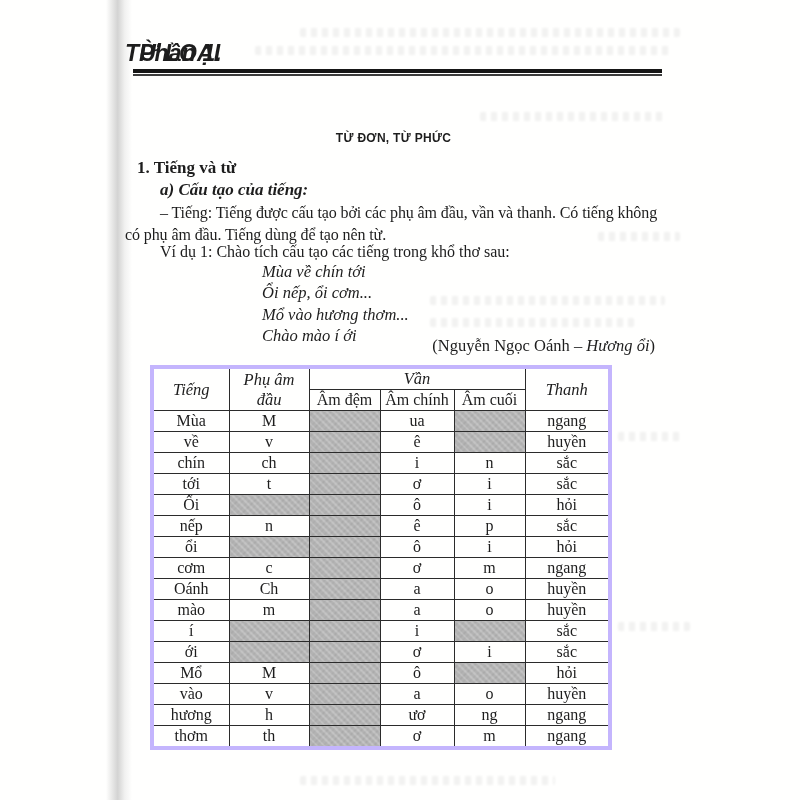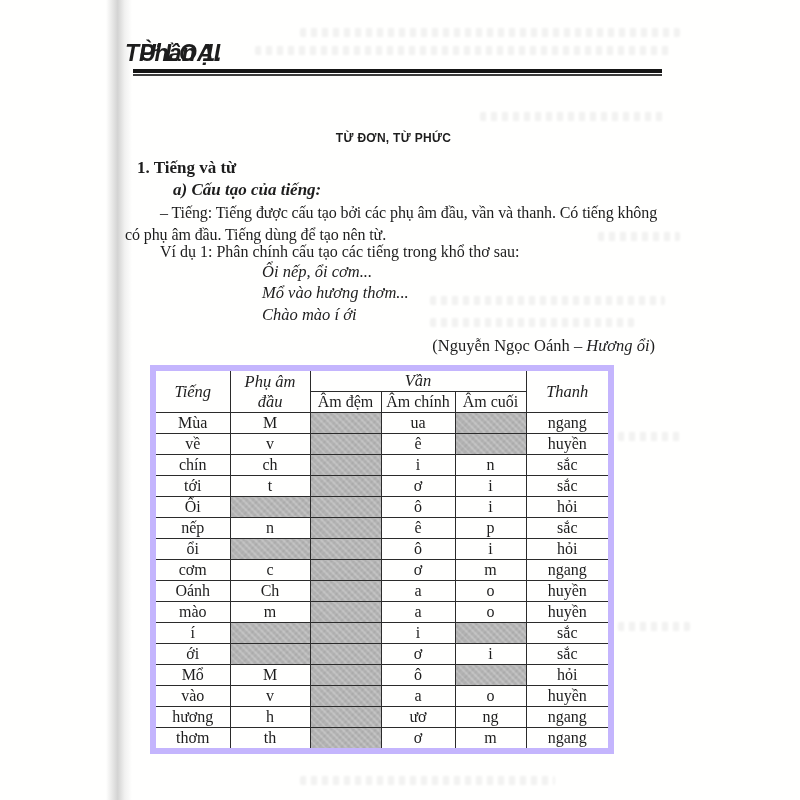--- a/index.html
+++ b/index.html
@@ -37,36 +37,36 @@
 
   
   .lesson-line { position:absolute; top:101px; left:0; width:100%; text-align:center;
     font-size:26px; font-style:italic; font-family:"DejaVu Serif", serif; font-weight:bold; }
   .flower { font-style:normal; font-size:19px; font-family:"DejaVu Sans", sans-serif; vertical-align:2px; padding:0 10px; }
   .lesson-subtitle { position:absolute; top:131px; left:0; width:100%; text-align:center;
     font-family:"Liberation Sans", sans-serif; font-weight:bold; font-size:12px; letter-spacing:.3px; }
 
   
   .s1-heading { position:absolute; top:158px; left:12px; font-weight:bold; font-size:17px;text-align:center; }
-  .s1-sub { position:absolute; top:180px; left:48px; font-weight:bold; font-style:italic; font-size:17px; }
+  .s1-sub { position:absolute; top:180px; left:35px; font-weight:bold; font-style:italic; font-size:17px; }
   .s1-para { position:absolute; top:202px; left:0; width:537px; font-size:16px; line-height:22px; letter-spacing:-0.1px; }
   .s1-para .l1 { padding-left:35px; white-space:nowrap; }
   .s1-para .l2 { white-space:nowrap; }
   .s1-example { position:absolute; top:243px; left:35px; font-size:16px; white-space:nowrap; }
 
   .poem { position:absolute; top:261px; left:137px; font-style:italic; font-size:16.5px; line-height:21.3px; }
   .attribution { position:absolute; top:336px; left:0; width:530px; text-align:right; font-size:16.5px; }
   .attribution .work { font-style:italic; }
 
   
   table.analysis { position:absolute; top:365px; left:25px; width:458px;
     border-collapse:collapse; table-layout:fixed; font-size:16px; }
   table.analysis td, table.analysis th { border:1px solid #2b2b2b; height:21px;
     text-align:center; vertical-align:middle; font-weight:normal; padding:0; line-height:20px; }
-  table.analysis { border:6px solid #c4b5fd; }
+  table.analysis { border:4px solid #c4b5fd; }
   th.hmain { font-weight:bold; font-style:italic; font-size:16.5px; }
   th.hsub { font-weight:normal; font-size:16px; }
   td.c-tieng { text-align:left; padding-left:8px; }
   .sh {
     background-color:#b3b3b3;
     background-image:
       repeating-linear-gradient(45deg, rgba(255,255,255,.22) 0 2px, rgba(0,0,0,0) 2px 5px),
       repeating-linear-gradient(-45deg, rgba(0,0,0,.06) 0 1px, rgba(0,0,0,0) 1px 4px);
   }
 </style>
@@ -97,23 +97,24 @@
     <div class="lesson-subtitle">TỪ ĐƠN, TỪ PHỨC</div>
 
     <div class="s1-heading">1. Tiếng và từ</div>
     <div class="s1-sub">a) Cấu tạo của tiếng:</div>
 
     <div class="s1-para">
       <div class="l1">– Tiếng: Tiếng được cấu tạo bởi các phụ âm đầu, vần và thanh. Có tiếng không</div>
       <div class="l2">có phụ âm đầu. Tiếng dùng để tạo nên từ.</div>
     </div>
 
-    <div class="s1-example">Ví dụ 1: Phân chính cấu tạo các tiếng trong khổ thơ sau:</div>
+    <div class="s1-example">Ví dụ 1: Chào tích cấu tạo các tiếng trong khổ thơ sau:</div>
 
     <div class="poem">
+      <div>Mùa về chín tới</div>
       <div>Ổi nếp, ổi cơm...</div>
       <div>Mổ vào hương thơm...</div>
       <div>Chào mào í ới</div>
     </div>
 
     <div class="attribution">
       <span>(Nguyễn Ngọc Oánh – </span><span class="work">Hương ổi</span><span>)</span>
     </div>
 
     <table class="analysis">

